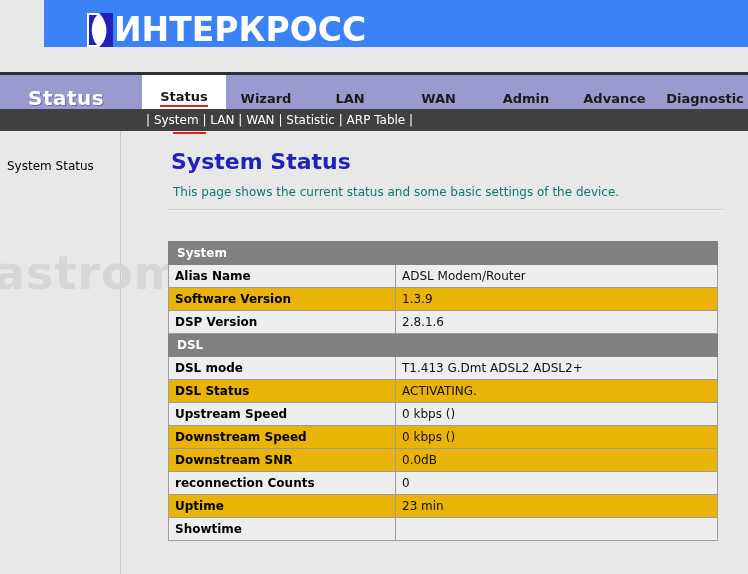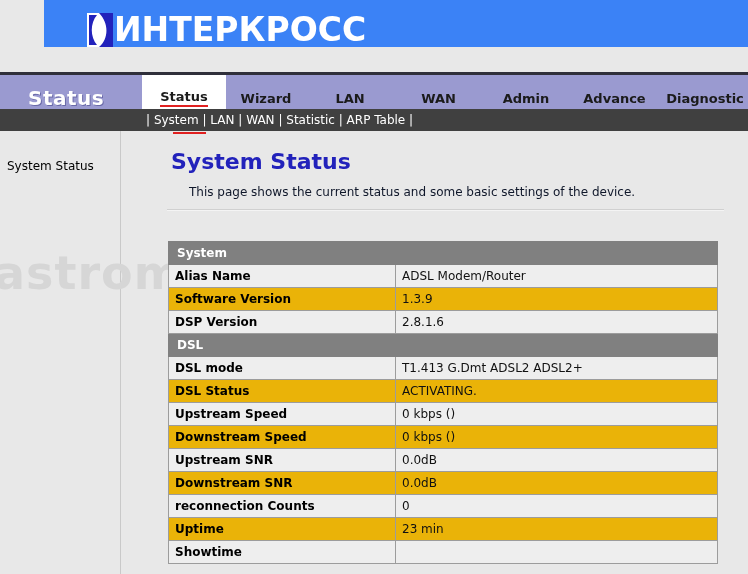--- a/index.html
+++ b/index.html
@@ -171,24 +171,24 @@
     left: 50px;
     top: 3px;
     font-size: 22px;
     font-weight: bold;
     color: #2222bb;
     letter-spacing: 0px;
   }
 
   #page-desc {
     position: absolute;
-    left: 68px;
+    left: 52px;
     top: 54px;
     font-size: 12px;
-    color: #0f172a;
+    color: #0f766e;
   }
 
   #divider {
     position: absolute;
     left: 46px;
     top: 78px;
     width: 557px;
     height: 0;
     border-top: 1px solid #d0d0d0;
     border-bottom: 1px solid #f4f4f4;
@@ -348,24 +348,20 @@
           <td class="v">ACTIVATING.</td>
         </tr>
         <tr class="datarow odd">
           <td class="k">Upstream Speed</td>
           <td class="v">0 kbps  ()</td>
         </tr>
         <tr class="datarow even">
           <td class="k">Downstream Speed</td>
           <td class="v">0 kbps  ()</td>
         </tr>
-        <tr class="datarow odd">
-          <td class="k">Upstream SNR</td>
-          <td class="v">0.0dB</td>
-        </tr>
         <tr class="datarow even">
           <td class="k">Downstream SNR</td>
           <td class="v">0.0dB</td>
         </tr>
         <tr class="datarow odd">
           <td class="k">reconnection Counts</td>
           <td class="v">0</td>
         </tr>
         <tr class="datarow even">
           <td class="k">Uptime</td>

